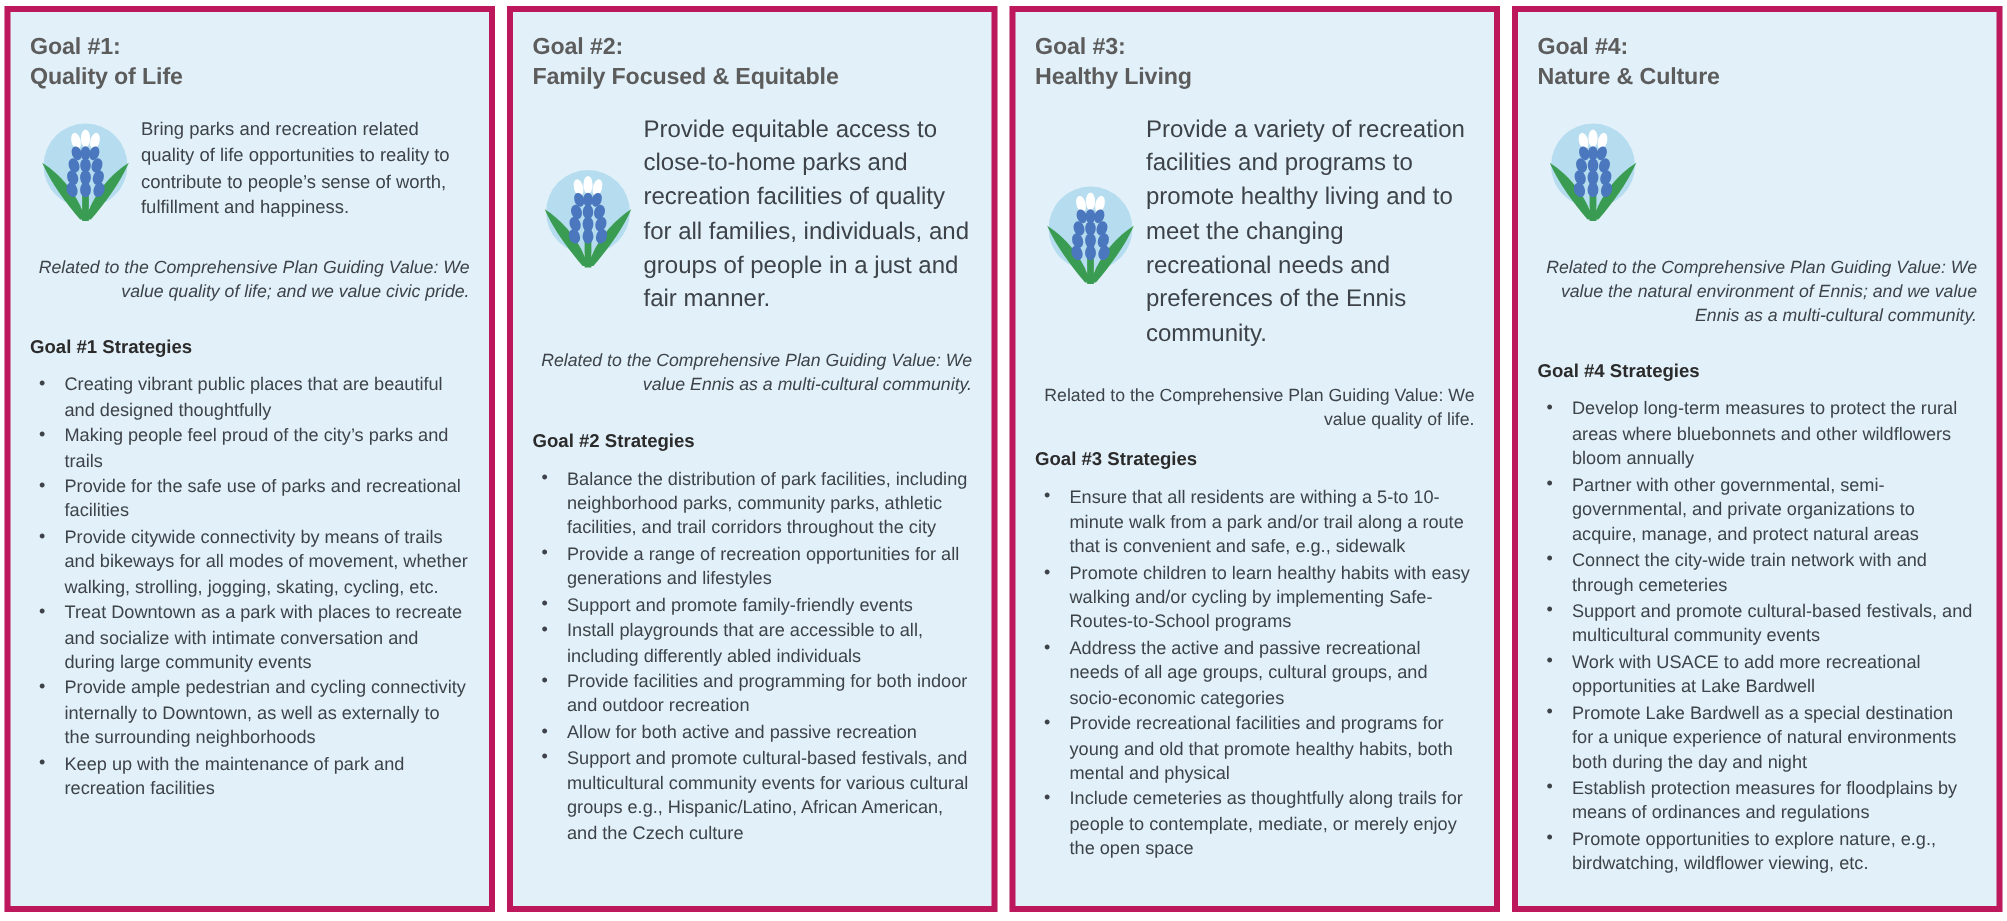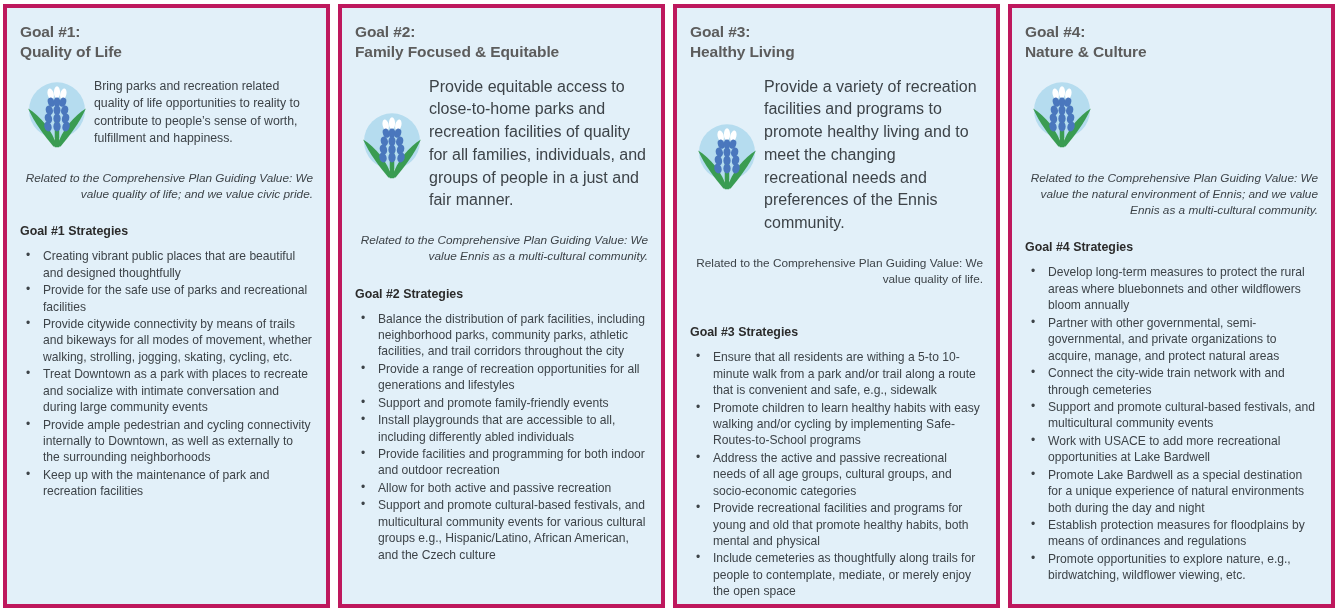--- a/index.html
+++ b/index.html
@@ -93,21 +93,21 @@
   ul.strategy-list li::before {
     content: "\2022";
     position: absolute;
     left: 6px;
     top: -1px;
     color: #3d4348;
     font-size: 12px;
   }
   
   .card-1 .summary-text { font-size: 12.3px; }
-  .card-3 .strategies-heading { margin-top: 38px; }
+  .card-3 .strategies-heading { margin-top: 12px; }
 </style>
 </head>
 <body>
 
 <div class="board">
 
 <div class="goal-card card-1">
       <div class="goal-title">Goal #1:
 Quality of Life</div>
       <div class="summary-row">
@@ -132,20 +132,21 @@
             <ellipse cx="31" cy="56" rx="4" ry="5.5" fill="#4a77bd" transform="rotate(-18 31 56)"></ellipse>
             <ellipse cx="41" cy="56" rx="4" ry="5.5" fill="#4a77bd" transform="rotate(0 41 56)"></ellipse>
             <ellipse cx="51" cy="56" rx="4" ry="5.5" fill="#4a77bd" transform="rotate(18 51 56)"></ellipse>
   </svg></div>
         <div class="summary-text">Bring parks and recreation related quality of life opportunities to reality to contribute to people’s sense of worth, fulfillment and happiness.</div>
       </div>
       <div class="related">Related to the Comprehensive Plan Guiding Value: We value quality of life; and we value civic pride.</div>
       <div class="strategies-heading">Goal #1 Strategies</div>
       <ul class="strategy-list">
         <li>Creating vibrant public places that are beautiful and designed thoughtfully</li>
+        <li>Making people feel proud of the city’s parks and trails</li>
         <li>Provide for the safe use of parks and recreational facilities</li>
         <li>Provide citywide connectivity by means of trails and bikeways for all modes of movement, whether walking, strolling, jogging, skating, cycling, etc.</li>
         <li>Treat Downtown as a park with places to recreate and socialize with intimate conversation and during large community events</li>
         <li>Provide ample pedestrian and cycling connectivity internally to Downtown, as well as externally to the surrounding neighborhoods</li>
         <li>Keep up with the maintenance of park and recreation facilities</li>
       </ul>
     </div>
     <div class="goal-card card-2">
       <div class="goal-title">Goal #2:
 Family Focused &amp; Equitable</div>

